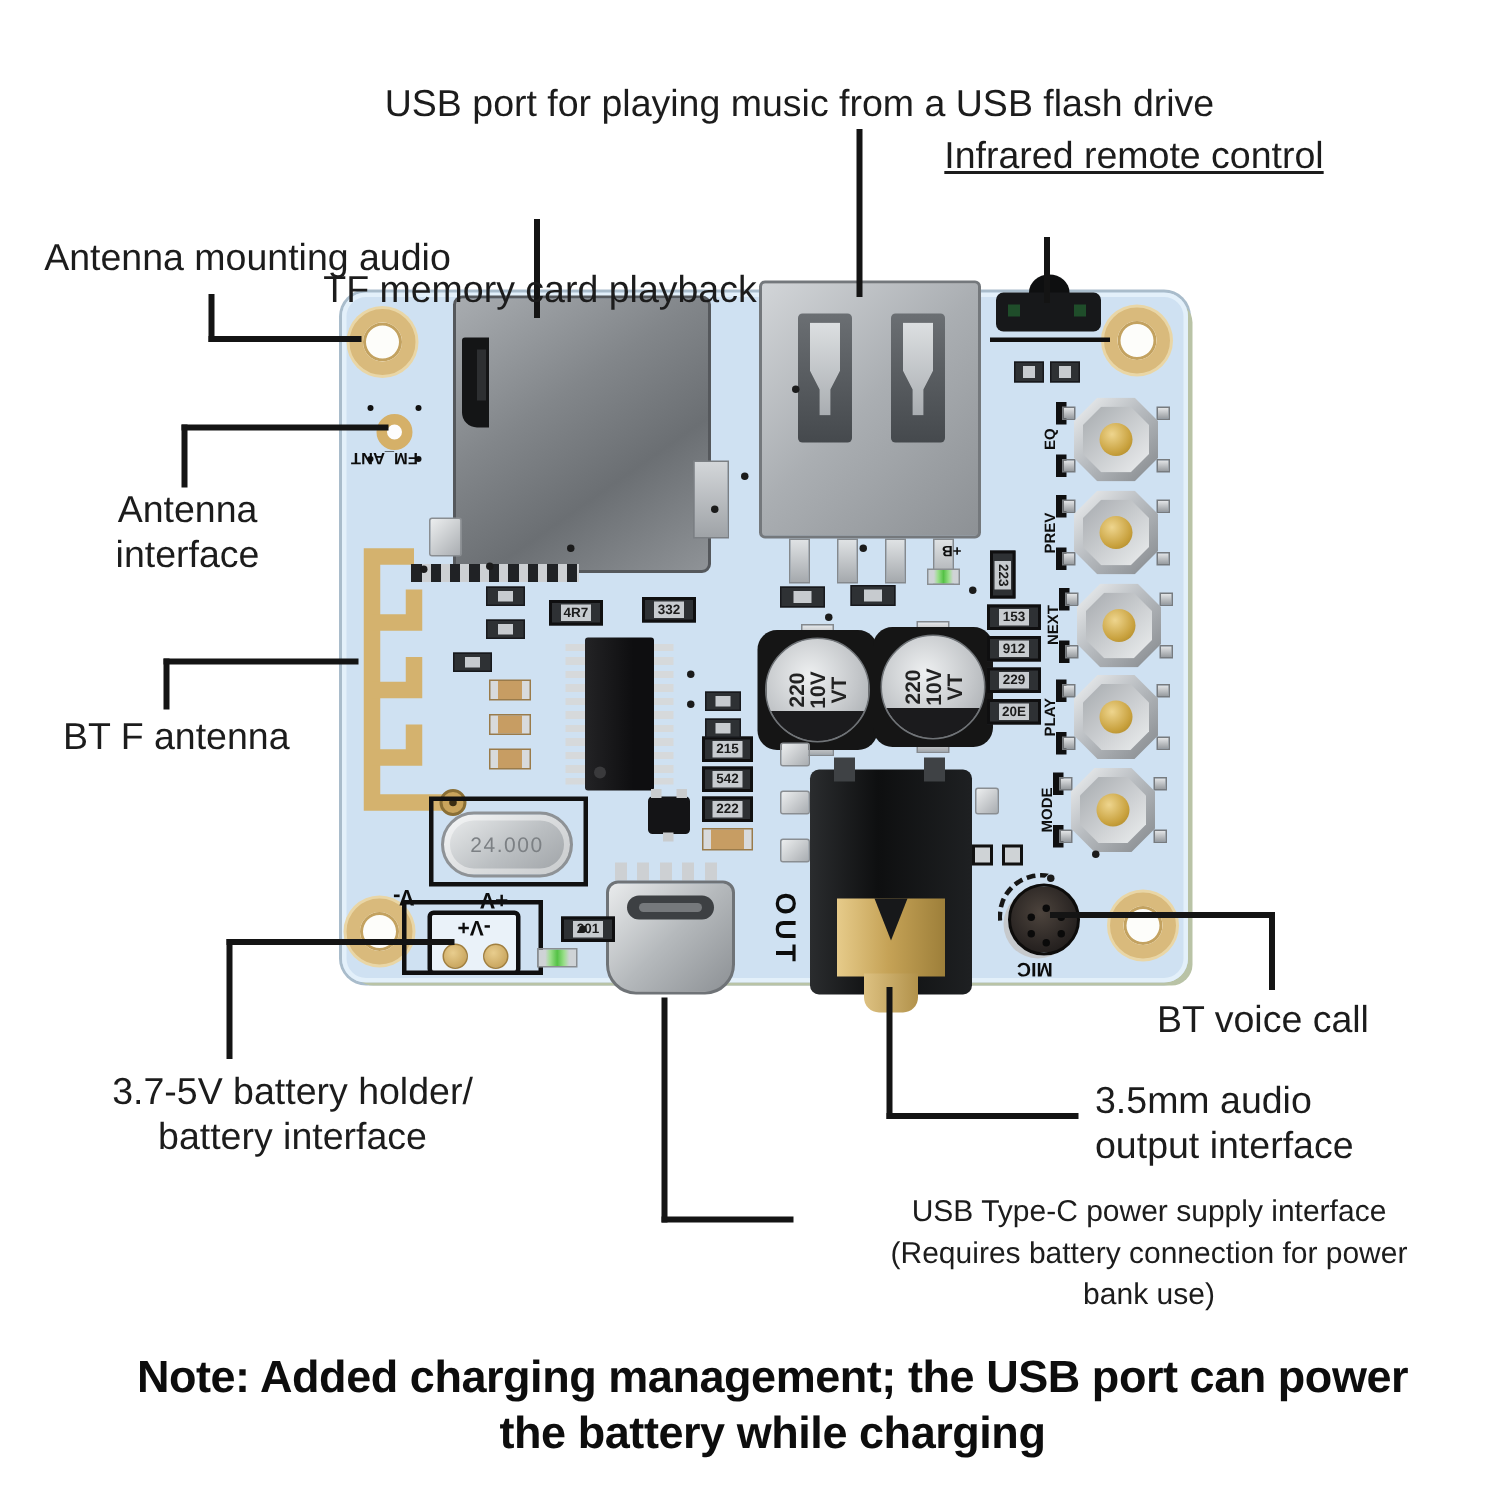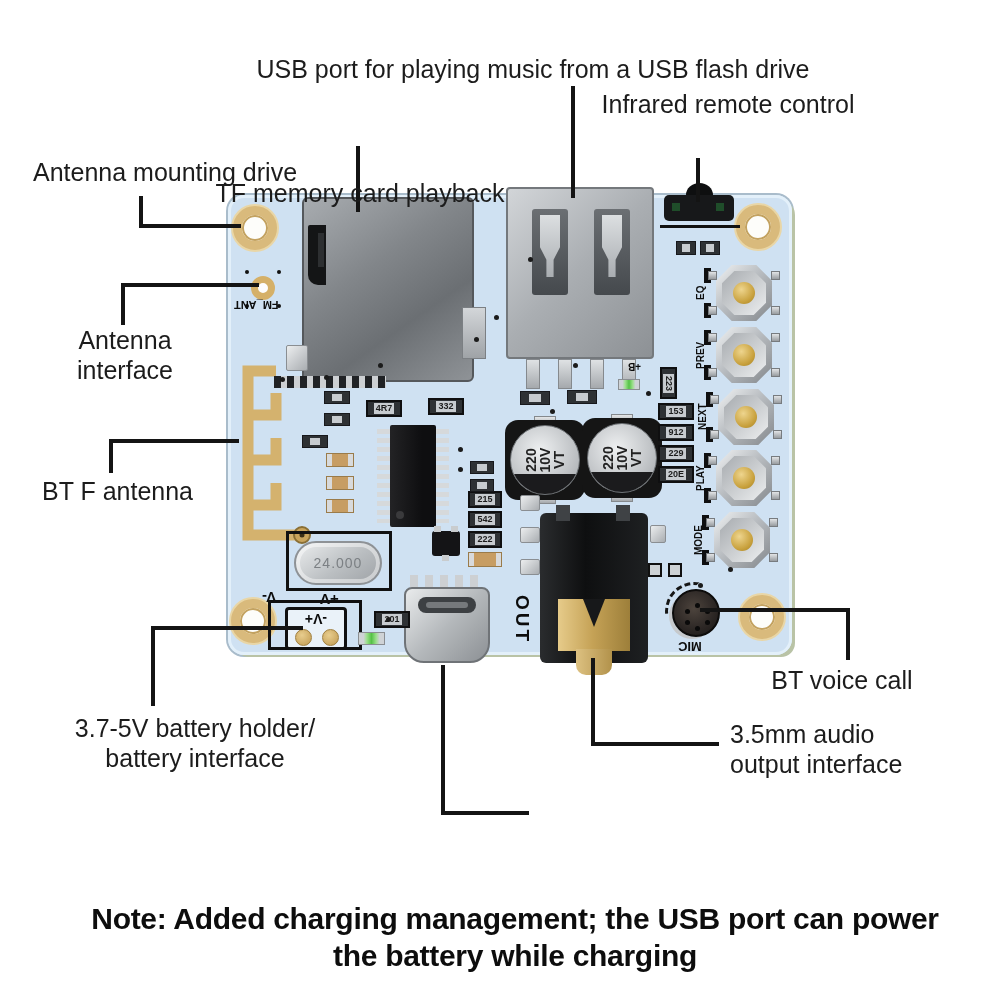--- a/index.html
+++ b/index.html
@@ -426,46 +426,51 @@
   <div class="cl" style="left:151px;top:626px;width:4px;height:80px;"></div>
   <div class="cl" style="left:700px;top:608px;width:150px;height:4px;"></div>
   <div class="cl" style="left:846px;top:608px;width:4px;height:52px;"></div>
   <div class="cl" style="left:591px;top:658px;width:4px;height:88px;"></div>
   <div class="cl" style="left:591px;top:742px;width:128px;height:4px;"></div>
   <div class="cl" style="left:441px;top:665px;width:4px;height:150px;"></div>
   <div class="cl" style="left:441px;top:811px;width:88px;height:4px;"></div>
 
   <div class="lbl" style="left:213px;top:55px;width:640px;">USB port for playing music from a USB flash drive</div>
 
-  <div class="lbl" style="left:580px;top:90px;width:296px;">
+  <div class="lbl" style="left:608px;top:90px;width:296px;text-decoration:underline;">
     <span class="ln">Infrared remote control</span>
   </div>
 
   <div class="lbl" style="left:190px;top:141px;width:340px;margin-top:38px;">TF memory card playback</div>
 
-  <div class="lbl" style="left:15px;top:158px;width:300px;">Antenna mounting drive</div>
+  <div class="lbl" style="left:15px;top:158px;width:300px;">Antenna mounting audio</div>
 
   <div class="lbl" style="left:50px;top:326px;width:150px;">
     <span class="ln">Antenna</span>
     <span class="ln">interface</span>
   </div>
 
   <div class="lbl" style="left:25px;top:477px;width:185px;">BT F antenna</div>
 
   <div class="lbl" style="left:40px;top:714px;width:310px;">
     <span class="ln">3.7-5V battery holder/</span>
     <span class="ln">battery interface</span>
   </div>
 
   <div class="lbl" style="left:752px;top:666px;width:180px;">BT voice call</div>
 
   <div class="lbl leftal" style="left:730px;top:720px;width:230px;">
     <span class="ln">3.5mm audio</span>
     <span class="ln">output interface</span>
   </div>
 
+  <div class="lbl small" style="left:556px;top:795px;width:420px;">
+    <span class="ln">USB Type-C power supply interface</span>
+    <span class="ln">(Requires battery connection for power</span>
+    <span class="ln">bank use)</span>
+  </div>
 
   <div class="note">
     <span class="ln">Note: Added charging management; the USB port can power</span>
     <span class="ln">the battery while charging</span>
   </div>
 
 </div>
 
 </body></html>

